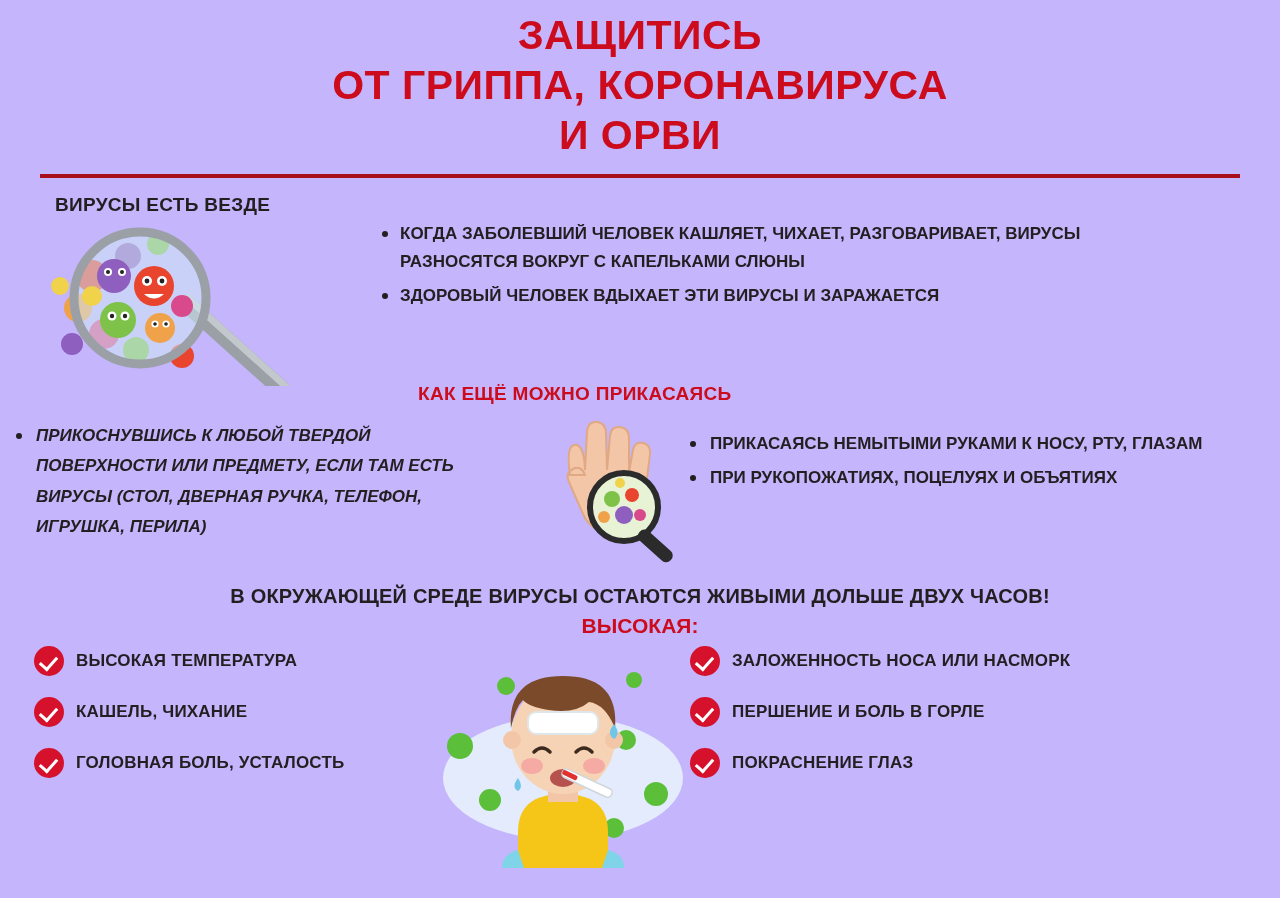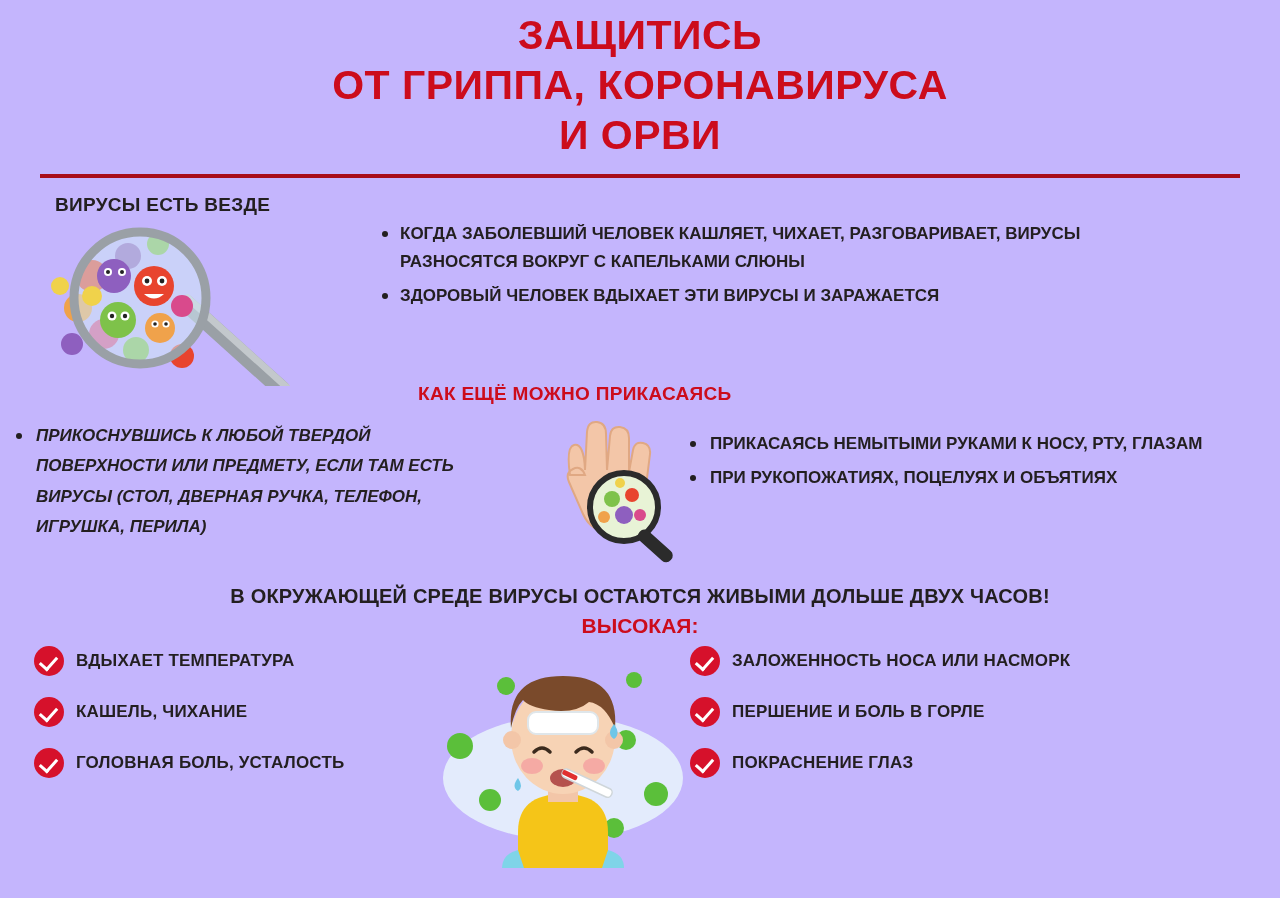--- a/index.html
+++ b/index.html
@@ -333,21 +333,21 @@
   </div>
 
   <div class="banner">В ОКРУЖАЮЩЕЙ СРЕДЕ ВИРУСЫ ОСТАЮТСЯ ЖИВЫМИ ДОЛЬШЕ ДВУХ ЧАСОВ!</div>
 
   <div class="sec3">
     <div class="sec3-heading">ВЫСОКАЯ:</div>
 
     <ul class="sym-list sym-left">
       <li>
         <span class="check"></span>
-        <span class="sym-text">ВДЫХАЕТ ТЕМПЕРАТУРА</span>
+        <span class="sym-text">ВЫСОКАЯ ТЕМПЕРАТУРА</span>
       </li>
       <li>
         <span class="check"></span>
         <span class="sym-text">КАШЕЛЬ, ЧИХАНИЕ</span>
       </li>
       <li>
         <span class="check"></span>
         <span class="sym-text">ГОЛОВНАЯ БОЛЬ, УСТАЛОСТЬ</span>
       </li>
     </ul>

